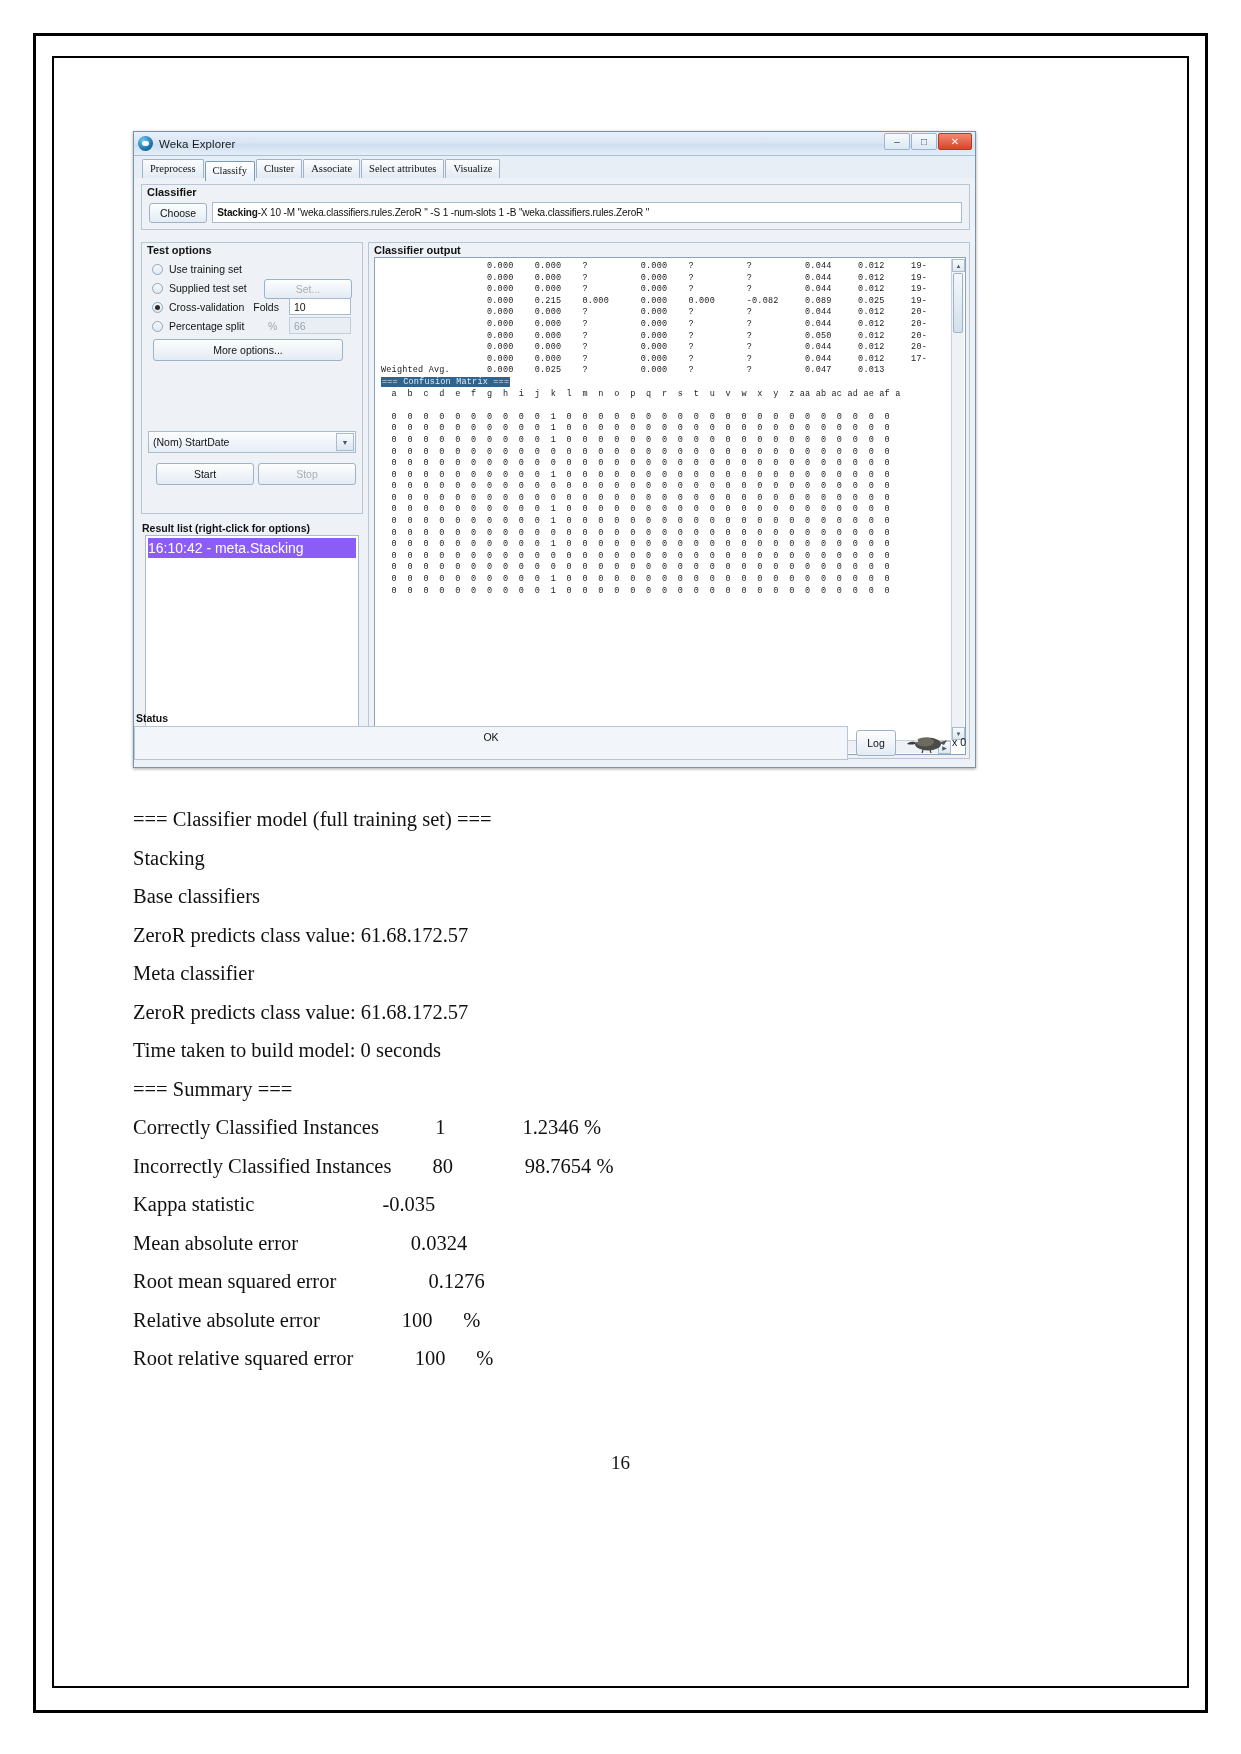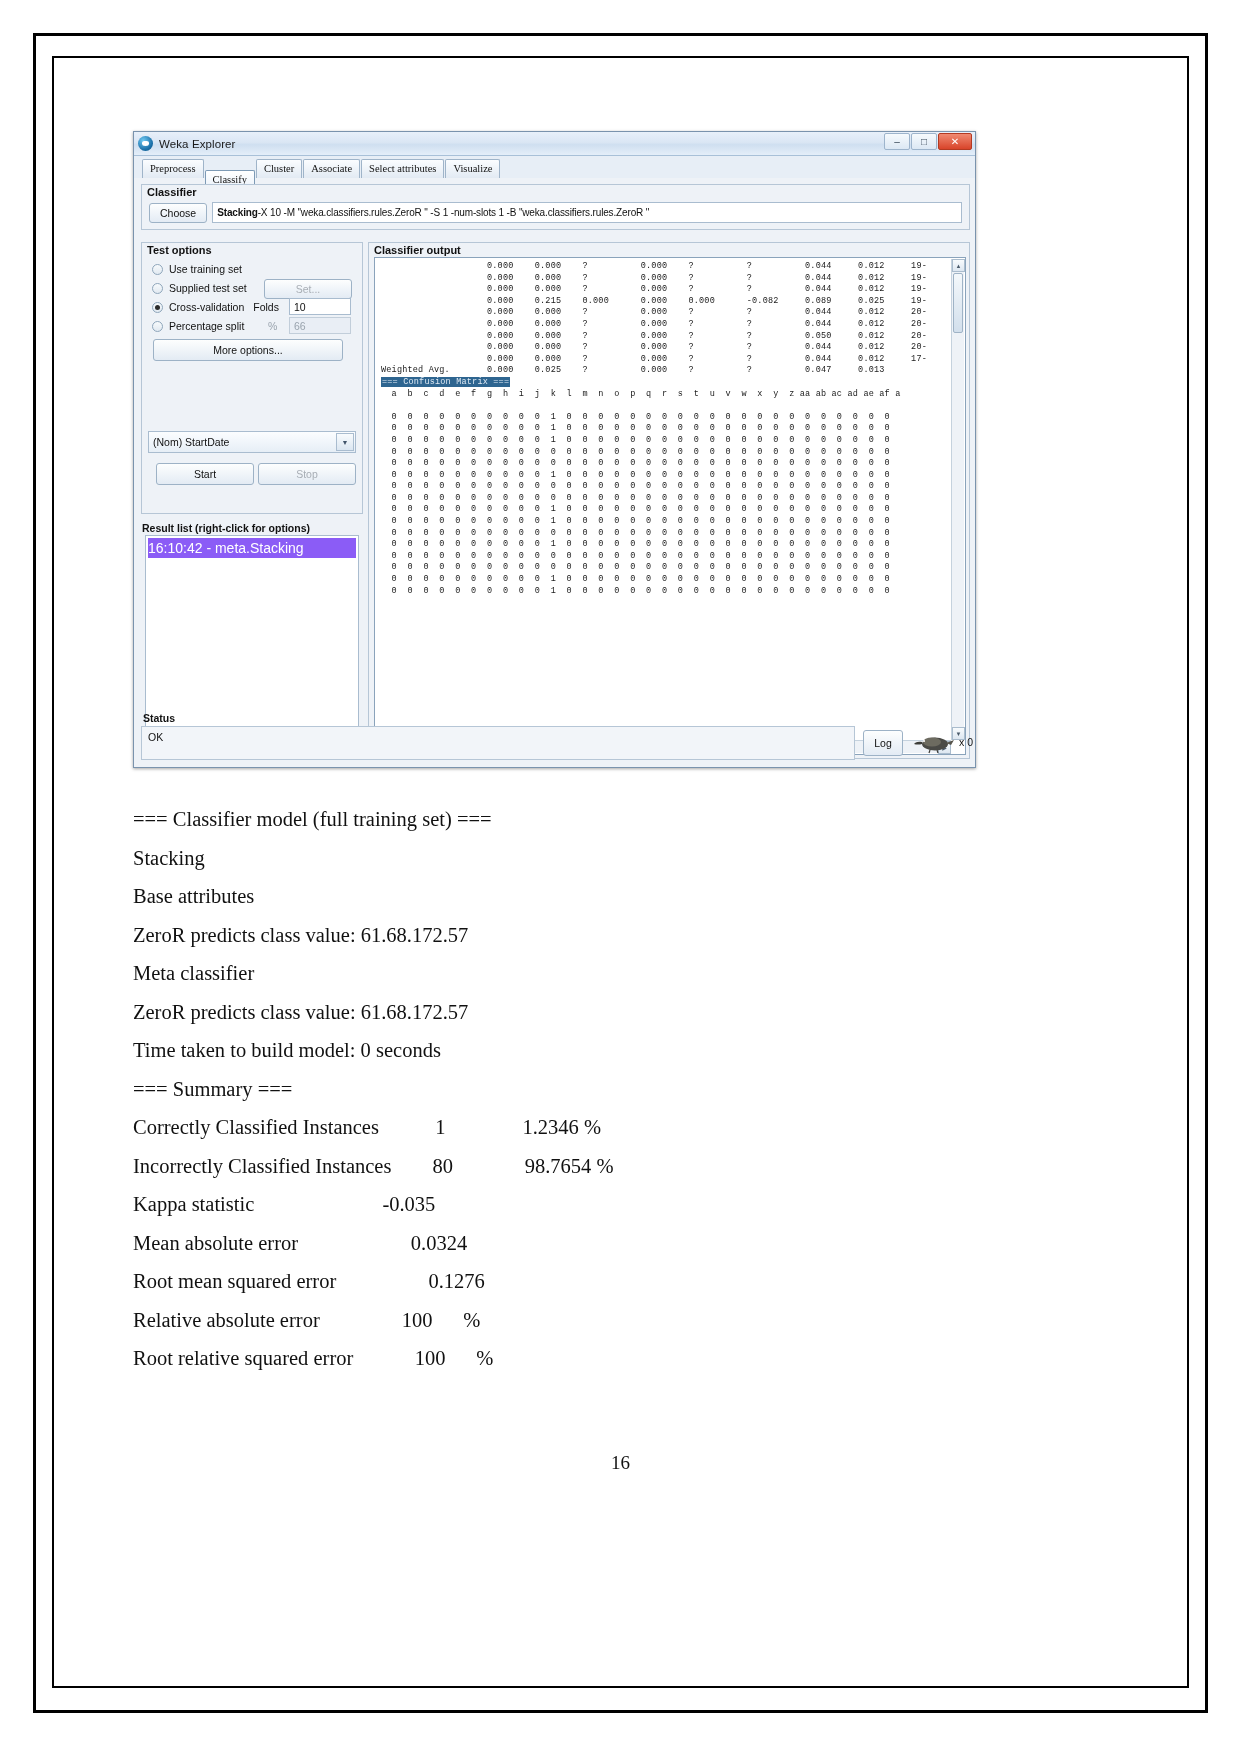--- a/index.html
+++ b/index.html
@@ -64,21 +64,21 @@
   .tab{
     font-size:10.5px; color:#111; padding:2px 7px 3px 7px;
     border:1px solid #9fb4c9; border-bottom:none;
     background:linear-gradient(to bottom,#fbfdff,#e2eaf3);
     margin-right:1px; border-radius:2px 2px 0 0; cursor:default;
     line-height:13px;
     font-family:Liberation Serif, serif;
   }
   .tab.active{
     background:linear-gradient(to bottom,#ffffff,#e9f1fa);
-    position:relative; top:12px; padding-bottom:4px;
+    position:relative; top:3px; padding-bottom:4px;
     border-color:#7d9ab5;
     margin-top:24px;
   }
   
   .group{
     position:absolute; border:1px solid #b6c6d6; background:#eef2f7;
   }
   .grouphdr{
     font-size:11px; font-weight:bold; color:#111;
     padding:1px 4px 2px 5px;
@@ -156,21 +156,21 @@
     position:absolute; width:13px;height:13px;
     background:linear-gradient(to bottom,#f8fbfd,#dde7f1);
     border:1px solid #aabccd; display:flex;align-items:center;justify-content:center;
     font-size:6px; color:#4a5a6a;
   }
   .sb-thumb{
     position:absolute; background:linear-gradient(to bottom,#f4f8fb,#d2dfec);
     border:1px solid #9fb3c6; border-radius:2px;
   }
   .status-wrap{
-    position:absolute; left:7px; top:580px; width:904px; height:52px;
+    position:absolute; left:0; top:580px; width:904px; height:52px;text-align:center;
   }
   #status-field{
     position:absolute; left:0; top:14px; width:714px; height:34px;
     background:#f2f5f9; border:1px solid #b6c6d6; font-size:10.5px;
     color:#111; padding:4px 6px;
   }
   #log-button{
     position:absolute; left:722px; top:18px; width:40px; height:26px;
     display:flex;align-items:center;justify-content:center;
   }
@@ -338,21 +338,21 @@
       <path d="M33 13 L41 10 L38 15 Z" fill="#55534b"></path>
       <path d="M17 20 L16 23 M24 20 L25 23" stroke="#3c3c38" stroke-width="1.2"></path>
     </svg>
     <div class="x0">x 0</div>
   </div>
 </div>
 
 <div class="doc" id="doc-body">
     <div>=== Classifier model (full training set) ===</div>
     <div>Stacking</div>
-    <div>Base attributes</div>
+    <div>Base classifiers</div>
     <div>ZeroR predicts class value: 61.68.172.57</div>
     <div>Meta classifier</div>
     <div>ZeroR predicts class value: 61.68.172.57</div>
     <div>Time taken to build model: 0 seconds</div>
     <div>=== Summary ===</div>
     <div>Correctly Classified Instances           1               1.2346 %</div>
     <div>Incorrectly Classified Instances        80              98.7654 %</div>
     <div>Kappa statistic                         -0.035</div>
     <div>Mean absolute error                      0.0324</div>
     <div>Root mean squared error                  0.1276</div>

